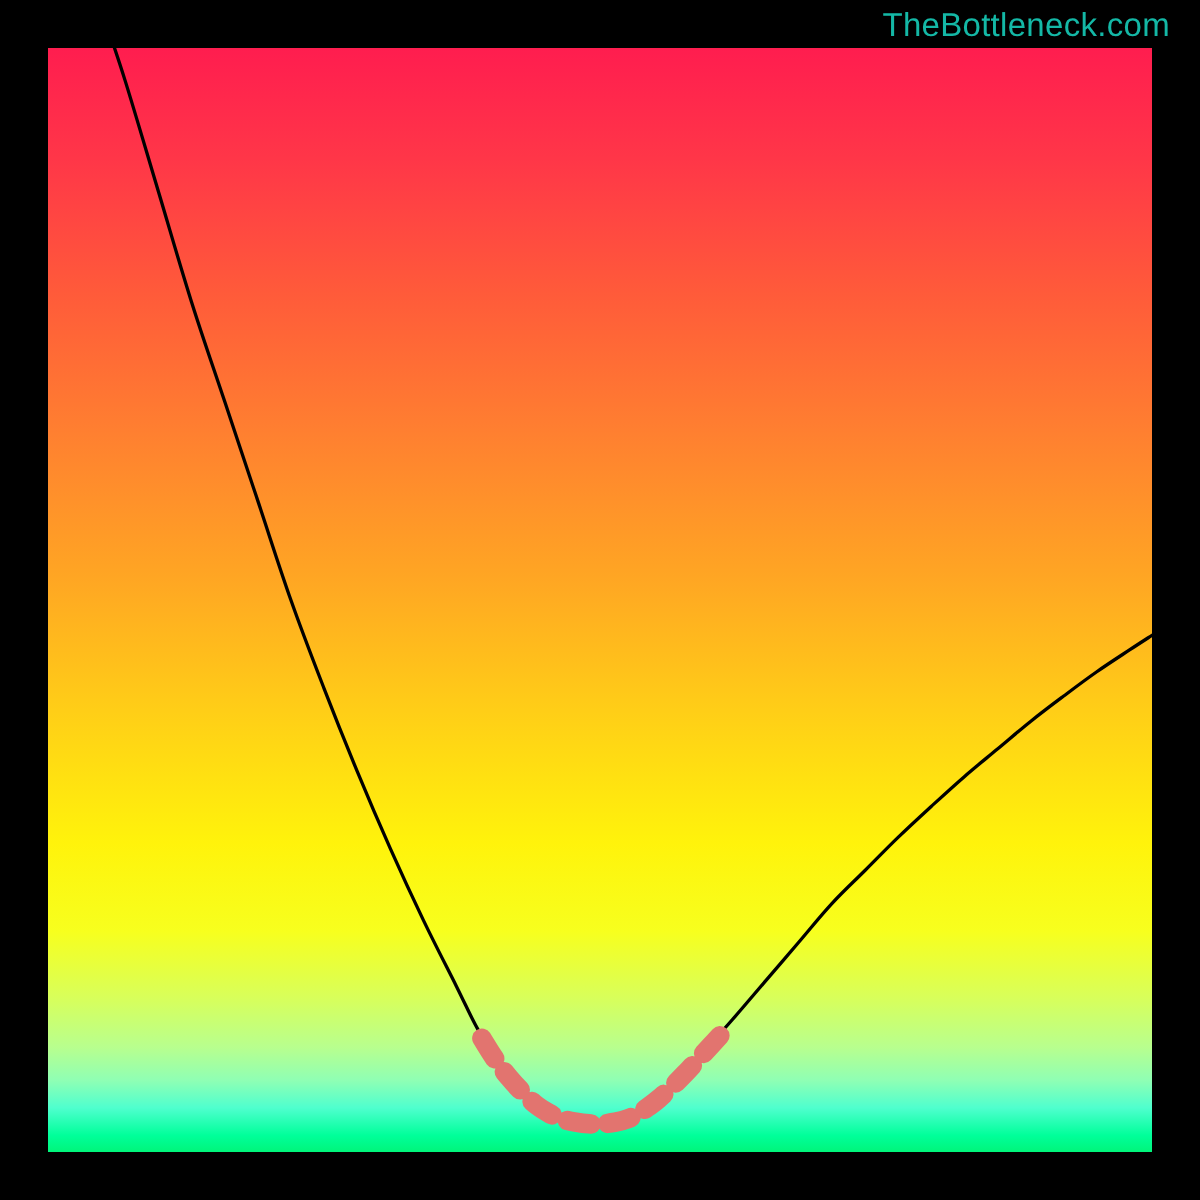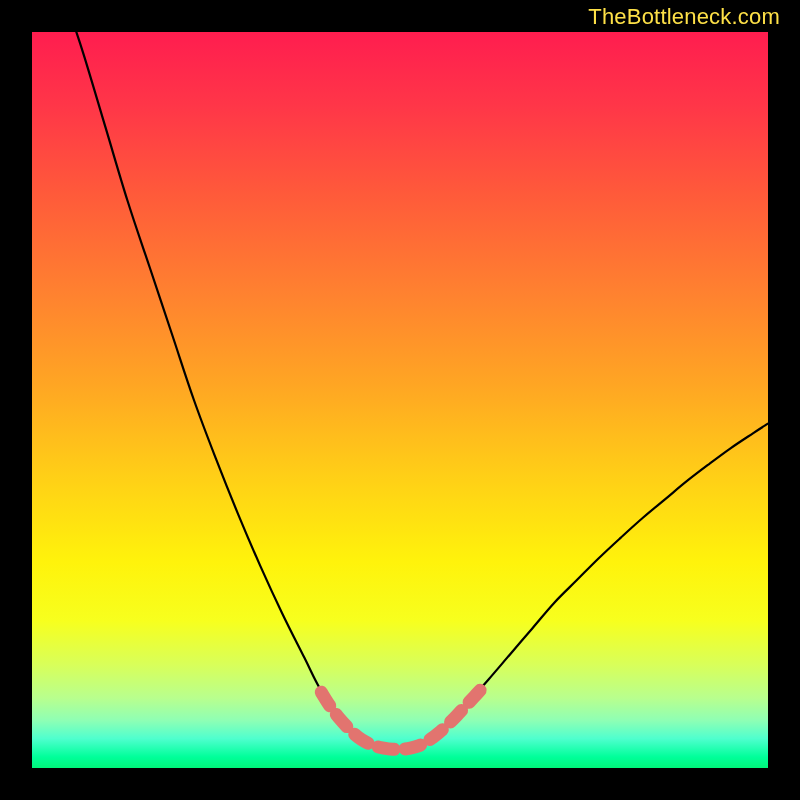--- a/index.html
+++ b/index.html
@@ -24,21 +24,21 @@
     top: 32px;
     left: 32px;
     width: 736px;
     height: 736px;
     overflow: hidden;
   }
   .watermark {
     position: absolute;
     top: 4px;
     right: 20px;
-    color: #fde047;
+    color: #14b8a6;
     font-size: 22px;
     font-weight: 500;
     letter-spacing: 0.2px;
   }
   svg { display: block; }
 </style>
 </head>
 <body>
 
 <div class="frame">

